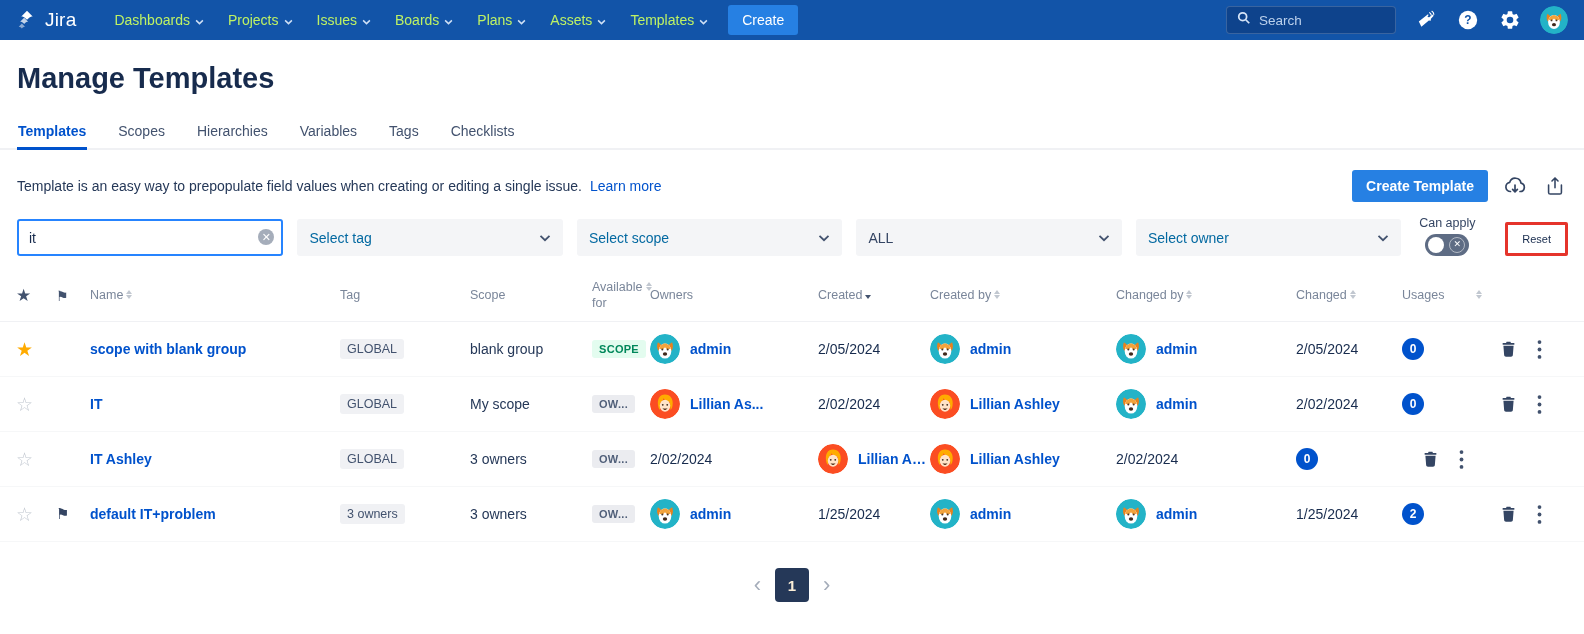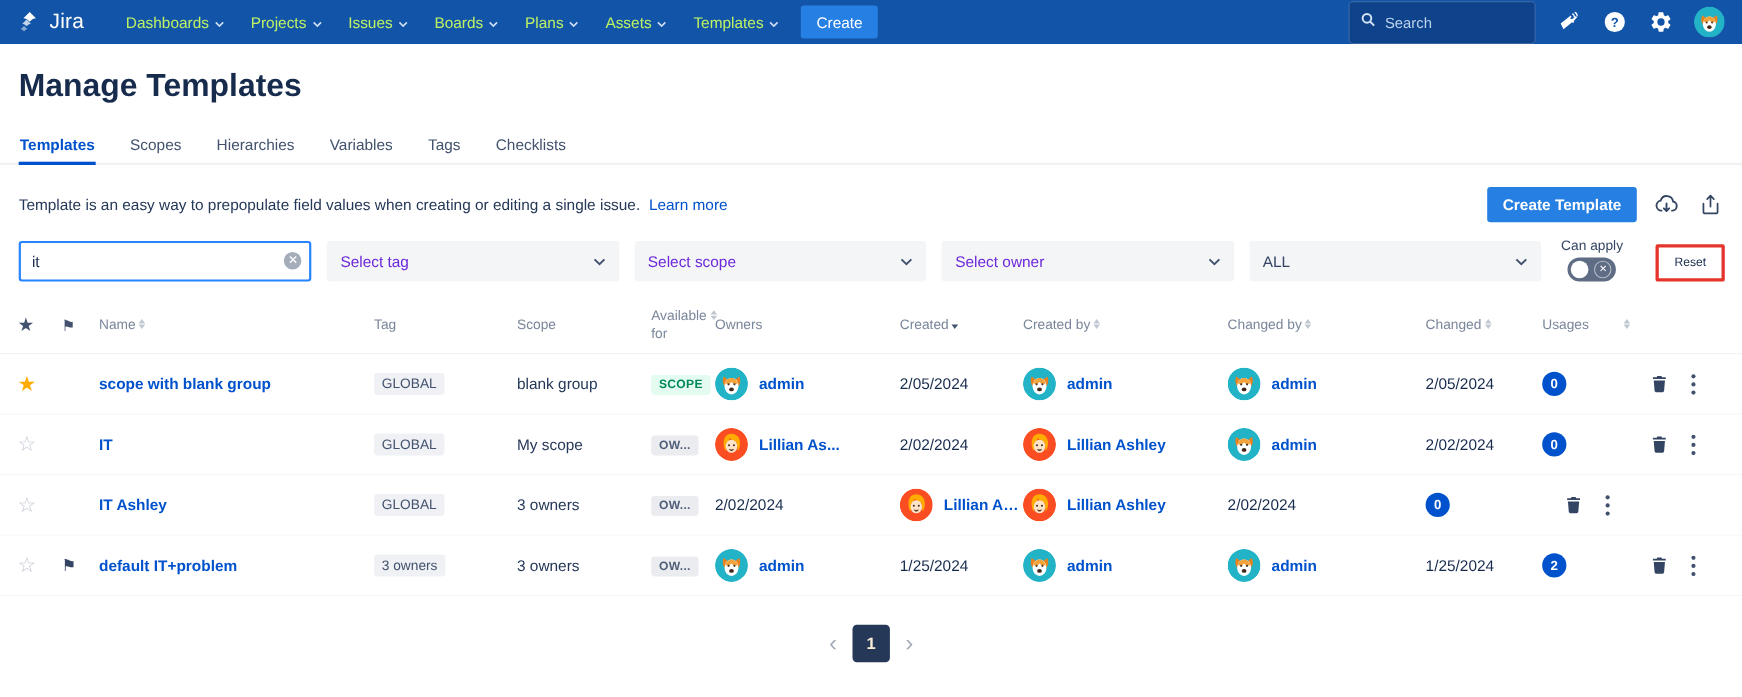--- a/index.html
+++ b/index.html
@@ -13,21 +13,21 @@
   .brand .logo { width:22px; height:22px; display:inline-flex; }
   .brand .brand-name { font-size:19px; font-weight:500; color:#fff; letter-spacing:.2px; }
   .nav-menu { display:flex; align-items:center; gap:4px; list-style:none; }
   .nav-item { display:flex; align-items:center; gap:5px; padding:6px 10px; font-size:14px;
     color:#bef264; border-radius:3px; cursor:pointer; }
   .nav-item svg { width:9px; height:6px; }
   .nav-create { margin-left:10px; background:#2680E3; color:#fff; border:none; font-size:14px;
     padding:7px 14px; border-radius:3px; cursor:pointer; font-family:inherit; }
   .nav-right { margin-left:auto; display:flex; align-items:center; gap:18px; }
   .nav-search { display:flex; align-items:center; gap:8px; background:#0E438C;
-    border:1px solid rgba(255,255,255,.18); border-radius:4px; width:170px; height:39px; padding:0 10px; }
+    border:1px solid rgba(255,255,255,.18); border-radius:4px; width:170px; height:28px; padding:0 10px; }
   .nav-search input { background:transparent; border:none; outline:none; color:#D6E4F7;
     font-size:13.5px; width:120px; font-family:inherit; }
   .nav-search input::placeholder { color:#BCD1EC; }
   .nav-icon { width:24px; height:24px; display:inline-flex; align-items:center; justify-content:center; cursor:pointer; }
   .nav-avatar { width:28px; height:28px; border-radius:50%; overflow:hidden; cursor:pointer; }
   .nav-avatar svg, .avatar svg { width:100%; height:100%; display:block; }
 
   
   .page { padding:0; }
   .page-title { font-size:29px; font-weight:700; color:#172B4D; padding:22px 16px 0 17px; }
@@ -47,21 +47,21 @@
     background:transparent; border:none; cursor:pointer; }
 
   
   .filters { display:flex; align-items:flex-end; gap:14px; padding:14px 16px 0 17px; }
   .search-box { position:relative; width:267px; }
   .search-box input { width:100%; height:37px; border:2px solid #2684FF; border-radius:3px;
     font-size:14px; color:#172B4D; padding:0 30px 0 10px; outline:none; font-family:inherit; }
   .clear-btn { position:absolute; right:9px; top:10px; width:16px; height:16px; border-radius:50%;
     background:#A5ADBA; color:#fff; font-size:11px; line-height:16px; text-align:center; cursor:pointer; border:none; }
   .select { width:266px; height:37px; background:#F4F5F7; border-radius:3px; display:flex;
-    align-items:center; padding:0 12px; font-size:14px; color:#6d28d9; cursor:pointer; }
+    align-items:center; padding:0 12px; font-size:14px; color:#0369a1; cursor:pointer; }
   .select.value { color:#344563; }
   .select .chev { margin-left:auto; display:inline-flex; }
   .can-apply { margin-left:auto; display:flex; flex-direction:column; align-items:center; gap:4px; width:64px; }
   .can-apply .label { font-size:12.5px; color:#344563; }
   .toggle { width:44px; height:22px; border-radius:11px; background:#5E6C84; position:relative; cursor:pointer; }
   .toggle .knob { position:absolute; left:3px; top:3px; width:16px; height:16px; border-radius:50%; background:#fff; }
   .toggle .off-x { position:absolute; right:4px; top:3px; width:16px; height:16px; border-radius:50%;
     border:1.5px solid #B3BAC5; color:#fff; font-size:9px; line-height:13px; text-align:center; }
   .reset-wrap { border:3px solid #E5342B; border-radius:2px; padding:2px; margin-left:12px; }
   .btn-reset { background:#fff; border:none; font-size:11px; color:#172B4D; padding:6px 12px;
@@ -258,30 +258,30 @@
         </span>
     </div>
     <div class="select">
       <span>Select scope</span>
       <span class="chev">
           <svg width="12" height="8" viewBox="0 0 12 8" fill="none" stroke="#42526E" stroke-width="1.8">
             <path d="M1.5 1.8L6 6.2l4.5-4.4"></path>
           </svg>
         </span>
     </div>
+    <div class="select value">
+      <span>ALL</span>
+      <span class="chev">
+          <svg width="12" height="8" viewBox="0 0 12 8" fill="none" stroke="#42526E" stroke-width="1.8">
+            <path d="M1.5 1.8L6 6.2l4.5-4.4"></path>
+          </svg>
+        </span>
+    </div>
     <div class="select">
       <span>Select owner</span>
-      <span class="chev">
-          <svg width="12" height="8" viewBox="0 0 12 8" fill="none" stroke="#42526E" stroke-width="1.8">
-            <path d="M1.5 1.8L6 6.2l4.5-4.4"></path>
-          </svg>
-        </span>
-    </div>
-    <div class="select value">
-      <span>ALL</span>
       <span class="chev">
           <svg width="12" height="8" viewBox="0 0 12 8" fill="none" stroke="#42526E" stroke-width="1.8">
             <path d="M1.5 1.8L6 6.2l4.5-4.4"></path>
           </svg>
         </span>
     </div>
     <div class="can-apply">
       <span class="label">Can apply</span>
       <div class="toggle">
         <span class="knob"></span>

